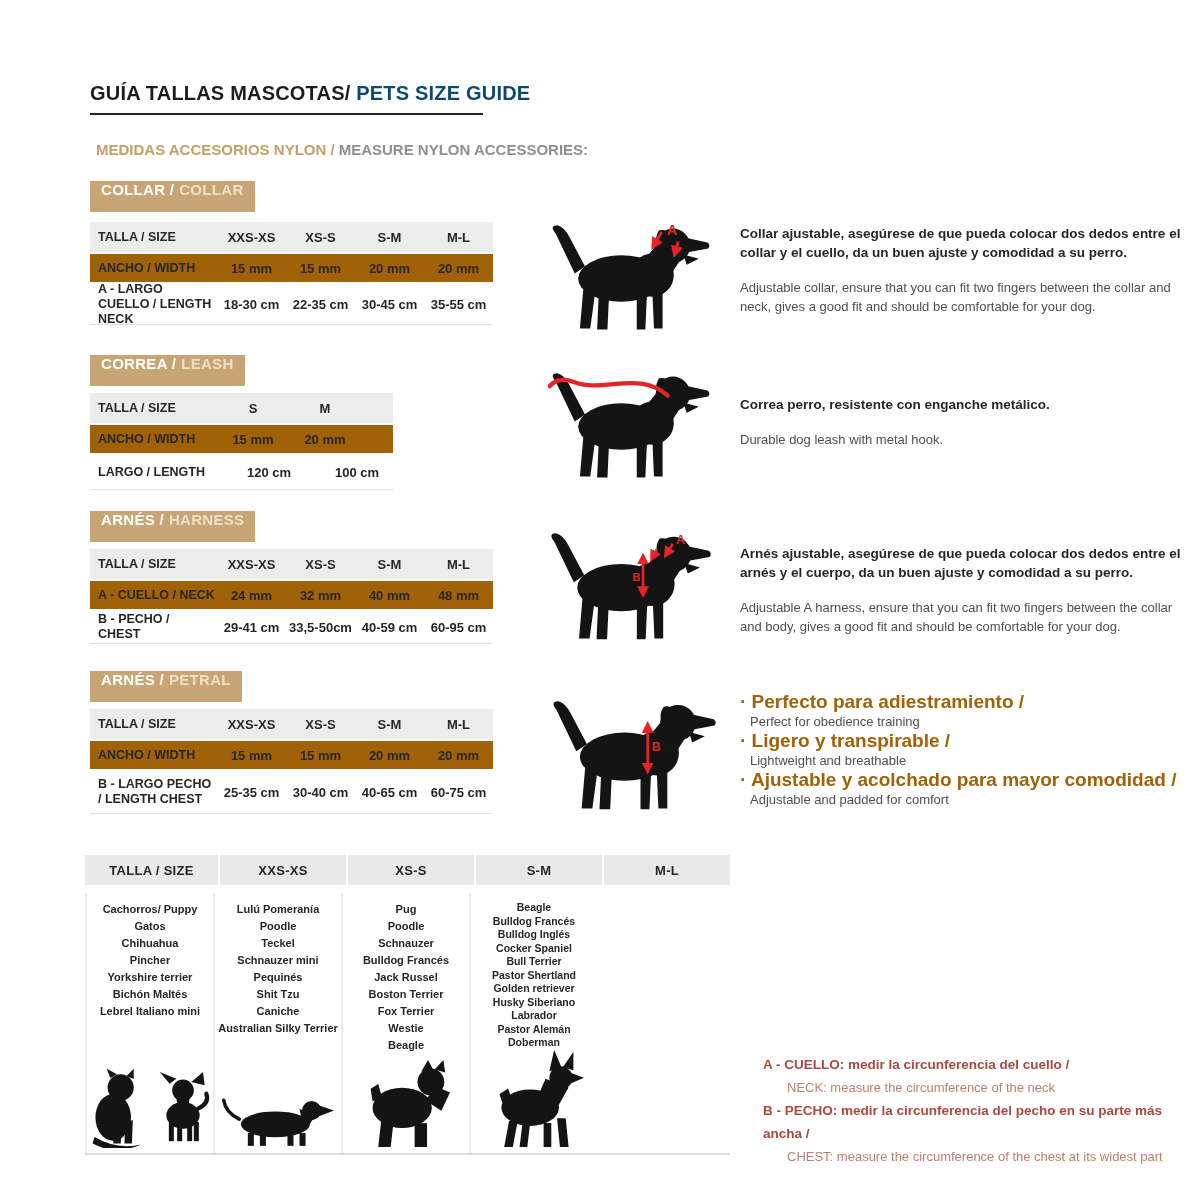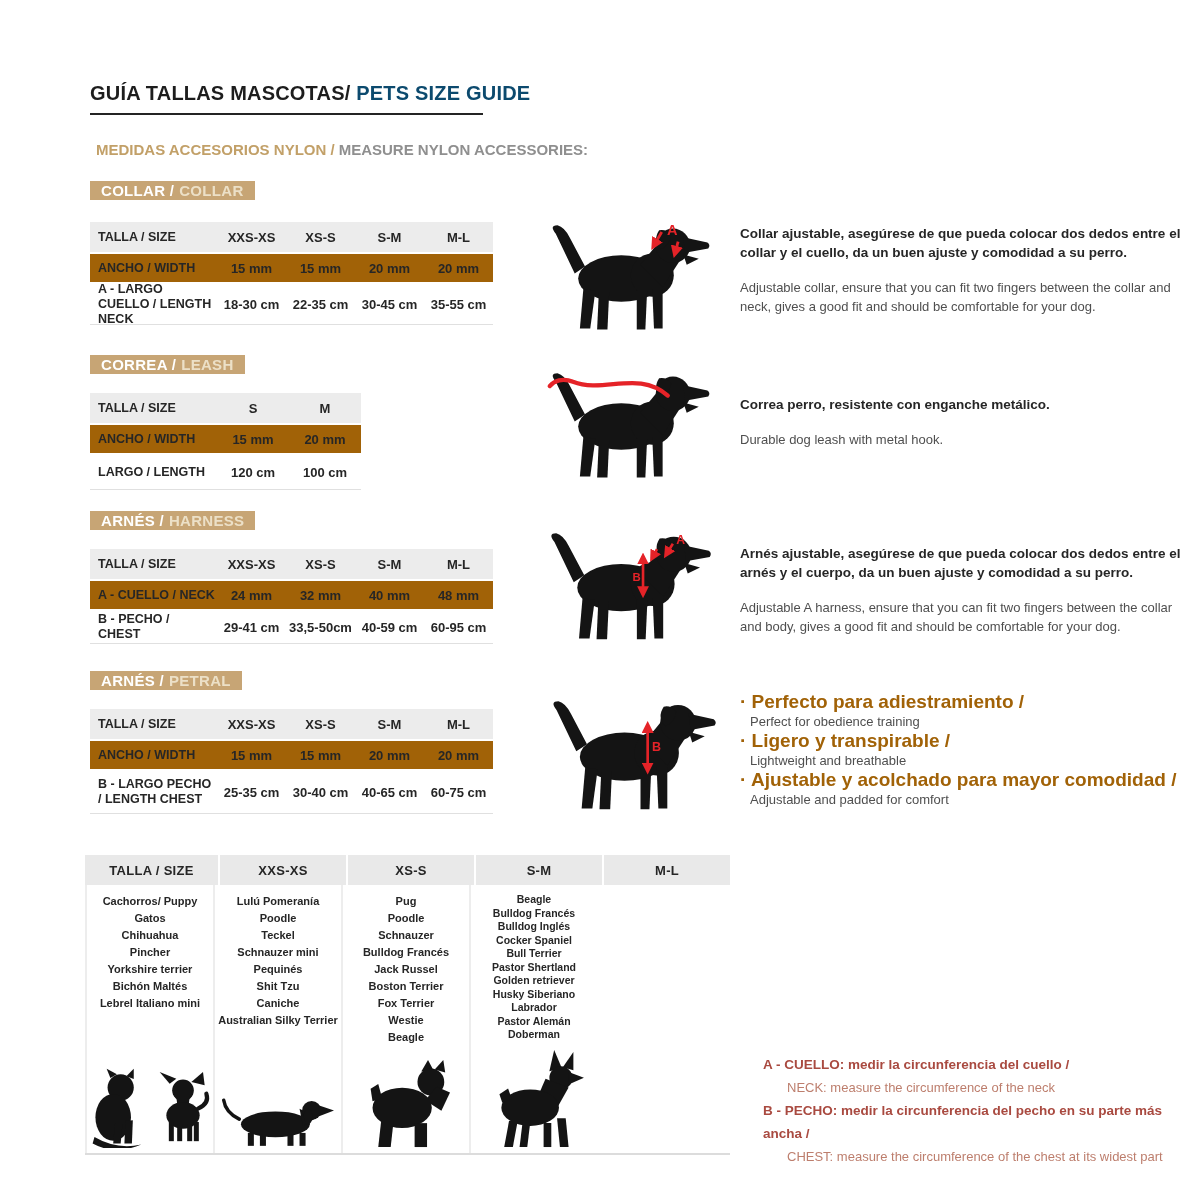--- a/index.html
+++ b/index.html
@@ -8,33 +8,33 @@
 
   
   .title{position:absolute;left:90px;top:82px;width:393px;font-size:20px;font-weight:bold;
          color:#1d1d1d;padding-bottom:8px;border-bottom:2px solid #242424;letter-spacing:.2px;white-space:nowrap;}
   .title .en{color:#0c4a6e;}
   .subtitle{position:absolute;left:96px;top:141px;font-size:15px;font-weight:bold;white-space:nowrap;}
   .subtitle .es{color:#c2a068;}
   .subtitle .en{color:#8f8f8f;margin-left:4px;}
 
   
-  .badge{position:absolute;left:90px;height:19px;background:#c7a575;color:#fff;font-weight:bold;
-         font-size:15px;display:inline-flex;align-items:center;padding:0 11px;letter-spacing:.3px;white-space:nowrap;}
+  .badge{position:absolute;left:90px;height:31px;background:#c7a575;color:#fff;font-weight:bold;
+         font-size:15px;display:inline-flex;align-items:flex-start;padding:0 11px;letter-spacing:.3px;white-space:nowrap;}
   .badge .en{color:#ece0c7;margin-left:5px;}
 
   
   .sz-table{position:absolute;}
   .sz-row{display:flex;margin-bottom:2px;}
   .sz-cell{font-weight:bold;font-size:13px;color:#262626;display:flex;align-items:center;
            justify-content:center;text-align:center;}
   .sz-label{justify-content:flex-start;text-align:left;padding:0 2px 0 8px;font-size:12.5px;
             line-height:15px;width:127px;box-sizing:border-box;}
   .w69{width:69px;}.w72{width:72px;}
-  .h30{height:30px;}.h28{height:28px;}.h32{height:32px;}.h34{height:34px;}.h40{height:40px;}.h42{height:42px;}
+  .h30{height:30px;}.h28{height:28px;}.h32{height:32px;}.h34{height:34px;gap:16px;}.h40{height:40px;}.h42{height:42px;}
   .r-light{background:#ececec;}
   .r-mid{background:#a16207;}
   .r-wht{background:#fff;border-bottom:1px solid #e0e0e0;}
 
   
   .desc{position:absolute;left:740px;width:452px;}
   .desc .es{font-weight:bold;font-size:13.5px;line-height:19px;color:#262626;}
   .desc .en{font-size:13px;line-height:18.5px;color:#4f4f4f;margin-top:17px;}
 
   
@@ -47,21 +47,21 @@
   .dogsvg{position:absolute;}
 
   
   .breed-table{position:absolute;left:85px;top:855px;width:645px;}
   .bt-header{display:flex;height:30px;}
   .bt-hcell{background:#e9e9e9;font-weight:bold;font-size:13px;display:flex;align-items:center;
             justify-content:center;letter-spacing:.3px;}
   .bt-hcell.lbl{width:133px;}
   .bt-hcell.col{width:126px;margin-left:2px;}
   .bt-body{display:flex;height:268px;border-bottom:2px solid #dcdcdc;background:#fff;}
-  .bt-cell{position:relative;box-sizing:border-box;}
+  .bt-cell{position:relative;box-sizing:border-box;margin-top:8px;}
   .bt-cell.lbl{width:133px;}
   .bt-cell.col{width:128px;border-left:2px solid #ededed;}
   .raza{position:absolute;top:135px;left:0;width:100%;text-align:center;font-weight:bold;
         font-size:13px;line-height:18px;}
   .breed-list{padding-top:8px;font-weight:bold;text-align:center;}
   .breed-list div{font-size:11px;line-height:17px;white-space:nowrap;}
   .bt-cell.ml .breed-list div{font-size:10.5px;line-height:13.5px;}
   .cell-dogs{position:absolute;bottom:5px;left:0;right:0;display:flex;justify-content:center;
              align-items:flex-end;gap:8px;}
 

